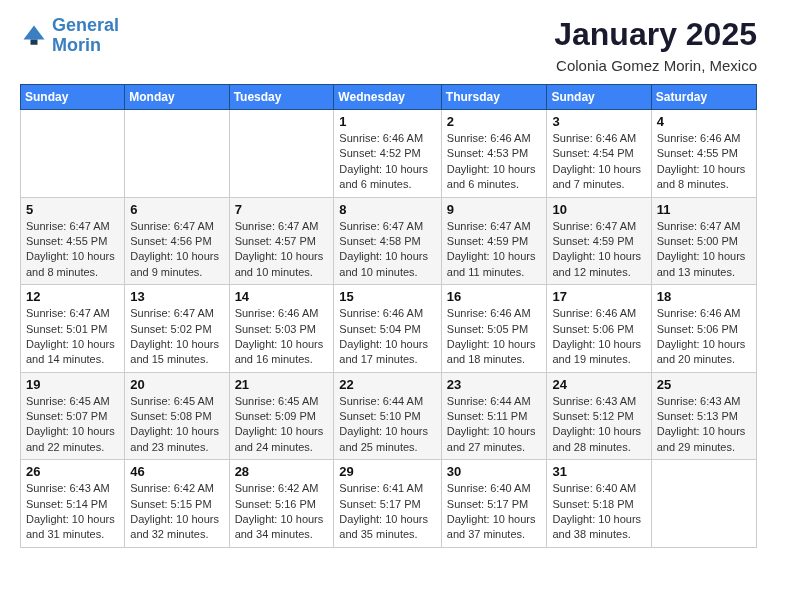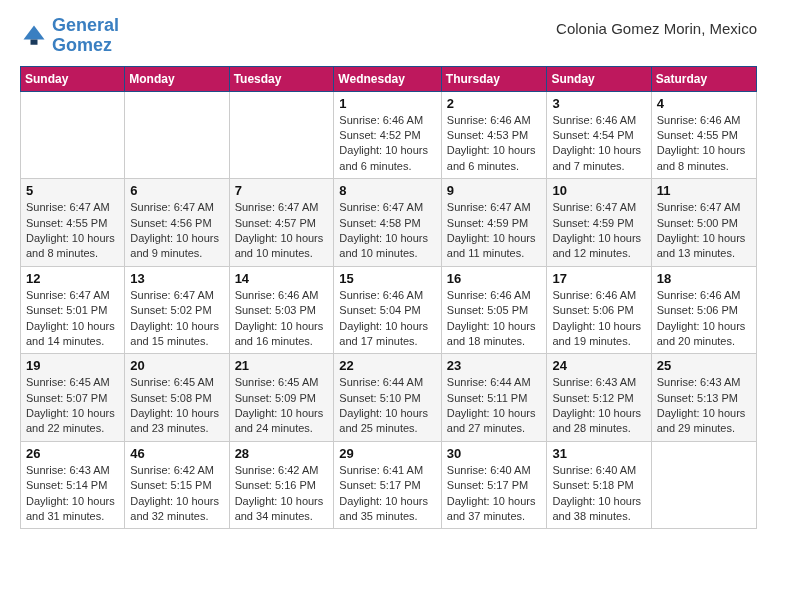--- a/index.html
+++ b/index.html
@@ -52,21 +52,21 @@
       font-size: 15px;
       color: #333;
       margin-top: 4px;
     }
     .calendar {
       width: 100%;
       border-collapse: collapse;
       font-size: 11px;
     }
     .calendar thead th {
-      background: #be185d;
+      background: #3b82f6;
       color: #fff;
       padding: 5px 4px;
       text-align: left;
       font-size: 12px;
       font-weight: bold;
       border: 1px solid #1e4d8a;
     }
     .calendar tbody td {
       vertical-align: top;
       border: 1px solid #ccc;
@@ -100,24 +100,25 @@
 
 <div class="page">
   <div class="header">
     <div class="logo">
       <svg class="logo-icon" viewBox="0 0 32 32">
         <polygon points="16,4 28,20 4,20" fill="#3a7fc1"></polygon>
         <rect x="12" y="20" width="8" height="6" fill="#1a3a5c"></rect>
       </svg>
       <div class="logo-text">
         <div><span>General</span></div>
-        <div><span style="color:#3a7fc1">Gomez</span></div>
+        <div><span style="color:#3a7fc1">Morin</span></div>
       </div>
     </div>
     <div class="title-block">
+      <div class="month-title">January 2025</div>
       <div class="subtitle">Colonia Gomez Morin, Mexico</div>
     </div>
   </div>
 
   <table class="calendar">
     <thead>
       <tr>
         <th>Sunday</th>
         <th>Monday</th>
         <th>Tuesday</th>

